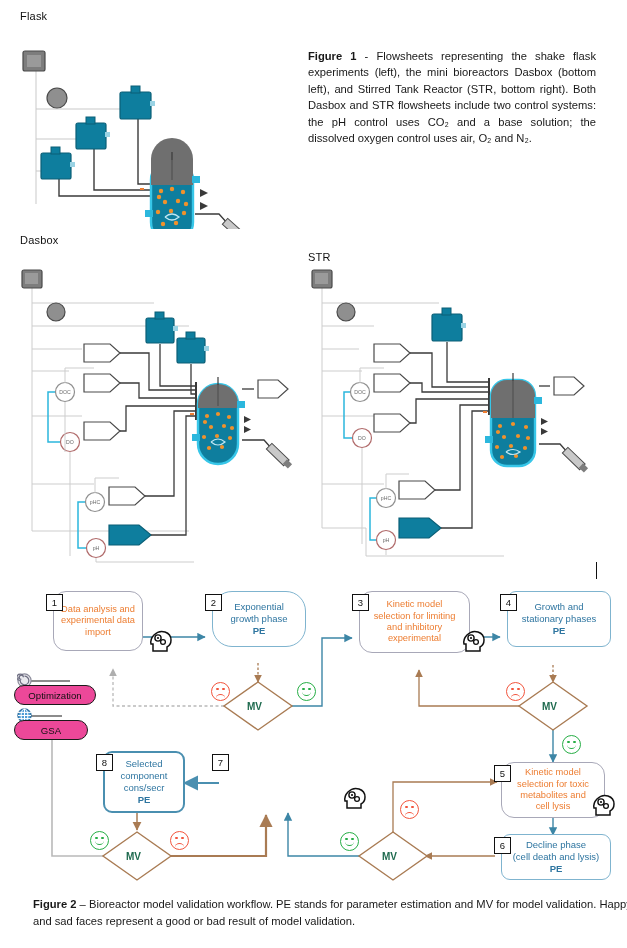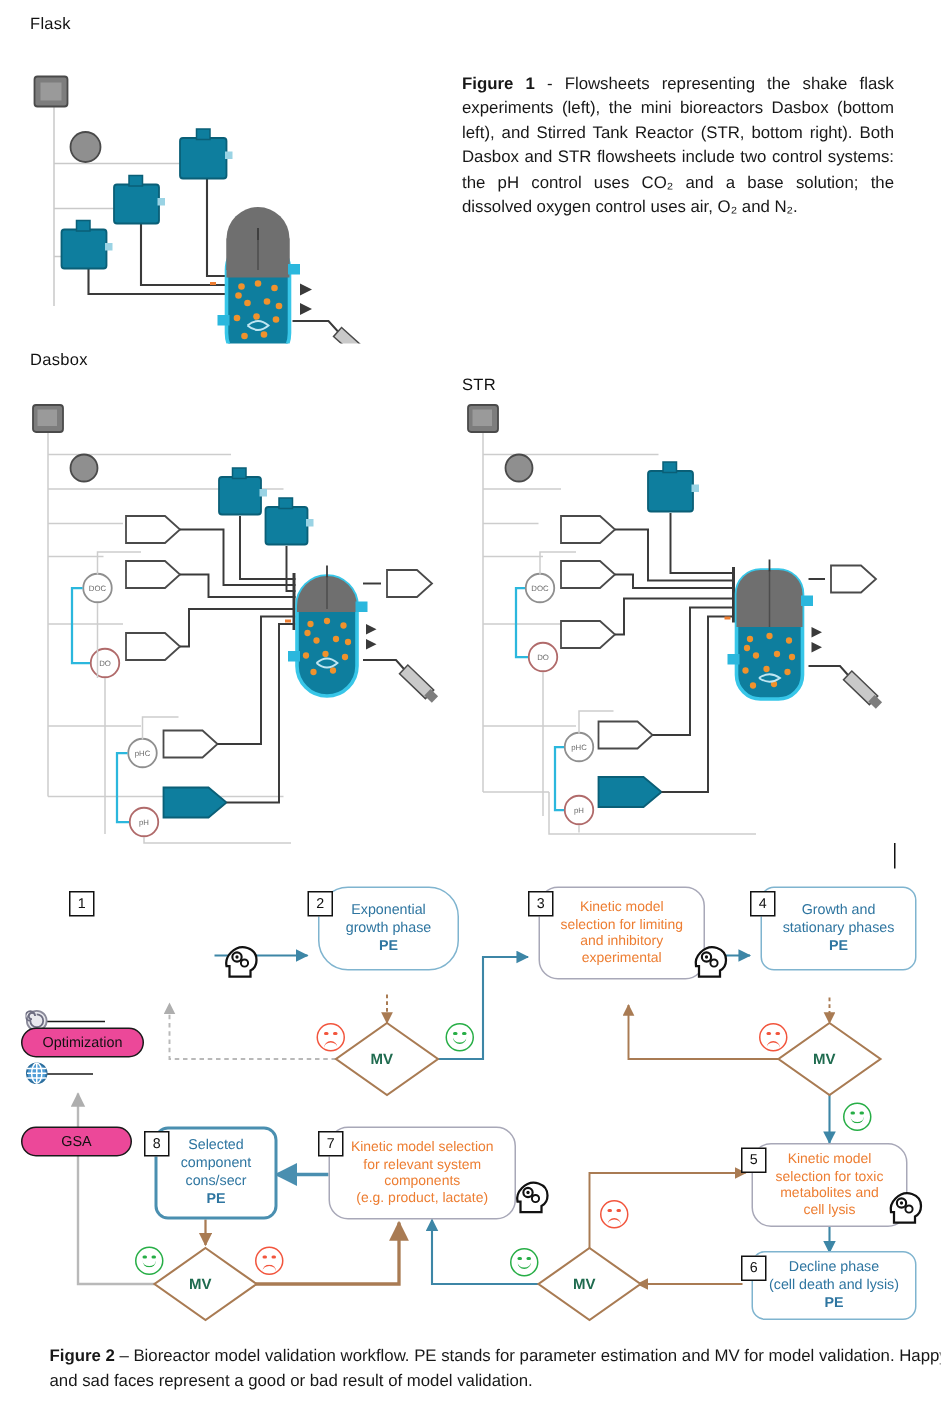--- a/index.html
+++ b/index.html
@@ -422,20 +422,25 @@
       <path d="M137 257 L171 281 L137 305 L103 281 z"></path>
     </g>
 
     <g stroke="#1a1a1a" stroke-width="1.1" fill="none">
       <path d="M27 106 L70 106"></path>
       <path d="M27 141 L62 141"></path>
     </g>
   </svg>
 
   <div class="numbox" style="left:46px;top:19px;">1</div>
+  <div class="node node-orange" style="left:53px;top:16px;width:90px;height:60px;">
+    <span class="ln">Data analysis and</span>
+    <span class="ln">experimental data</span>
+    <span class="ln">import</span>
+  </div>
   <svg class="headicon" style="left:149px;top:54px;" viewBox="0 0 26 24">
     <path d="M4 22 V15 H2 Q1 10 5 6 Q10 1 16 3 Q22 5 22 11 Q22 16 18 18 V22 z" fill="#fff" stroke="#111" stroke-width="1.5"></path>
     <circle cx="9" cy="9" r="3.1" fill="none" stroke="#111" stroke-width="1.4"></circle>
     <circle cx="9" cy="9" r="1.1" fill="#111"></circle>
     <circle cx="14" cy="13" r="2.4" fill="none" stroke="#111" stroke-width="1.3"></circle>
   </svg>
 
   <div class="numbox" style="left:205px;top:19px;">2</div>
   <div class="node node-blue" style="left:212px;top:16px;width:94px;height:56px;border-radius:20px;">
     <span class="ln">Exponential</span>
@@ -479,26 +484,20 @@
   </svg>
 
   <div class="numbox" style="left:494px;top:262px;">6</div>
   <div class="node node-blue" style="left:501px;top:259px;width:110px;height:46px;">
     <span class="ln">Decline phase</span>
     <span class="ln">(cell death and lysis)</span>
     <span class="ln pe">PE</span>
   </div>
 
   <div class="numbox" style="left:212px;top:179px;">7</div>
-  <div class="node node-orange" style="left:219px;top:176px;width:125px;height:62px;">
-    <span class="ln">Kinetic model selection</span>
-    <span class="ln">for relevant system</span>
-    <span class="ln">components</span>
-    <span class="ln">(e.g. product, lactate)</span>
-  </div>
   <svg class="headicon" style="left:343px;top:211px;" viewBox="0 0 26 24">
     <path d="M4 22 V15 H2 Q1 10 5 6 Q10 1 16 3 Q22 5 22 11 Q22 16 18 18 V22 z" fill="#fff" stroke="#111" stroke-width="1.5"></path>
     <circle cx="9" cy="9" r="3.1" fill="none" stroke="#111" stroke-width="1.4"></circle>
     <circle cx="9" cy="9" r="1.1" fill="#111"></circle>
     <circle cx="14" cy="13" r="2.4" fill="none" stroke="#111" stroke-width="1.3"></circle>
   </svg>
 
   <div class="numbox" style="left:96px;top:179px;">8</div>
   <div class="node node-blue thick" style="left:103px;top:176px;width:82px;height:62px;">
     <span class="ln">Selected</span>
@@ -567,19 +566,19 @@
   <svg class="optic" style="left:17px;top:133px;" viewBox="0 0 15 15">
     <circle cx="7.5" cy="7.5" r="6.6" fill="#4f9dd6" stroke="#2e6f9e" stroke-width="1.2"></circle>
     <g stroke="#ffffff" stroke-width="1" fill="none">
       <line x1="1" y1="7.5" x2="14" y2="7.5"></line>
       <line x1="1" y1="4.4" x2="14" y2="4.4"></line>
       <line x1="1" y1="10.6" x2="14" y2="10.6"></line>
       <line x1="7.5" y1="1" x2="7.5" y2="14"></line>
       <ellipse cx="7.5" cy="7.5" rx="3.4" ry="6.6"></ellipse>
     </g>
   </svg>
-  <div class="pill" style="left:14px;top:145px;width:74px;height:20px;margin-top:31px;">
+  <div class="pill" style="left:14px;top:145px;width:74px;height:20px;">
     <span>GSA</span>
   </div>
 
 </div>
 
 <div id="fig2-caption"><b>Figure 2</b><span> – Bioreactor model validation workflow. PE stands for parameter estimation and MV for model validation. Happy and sad faces represent a good or bad result of model validation.</span></div>
 
 </body></html>

